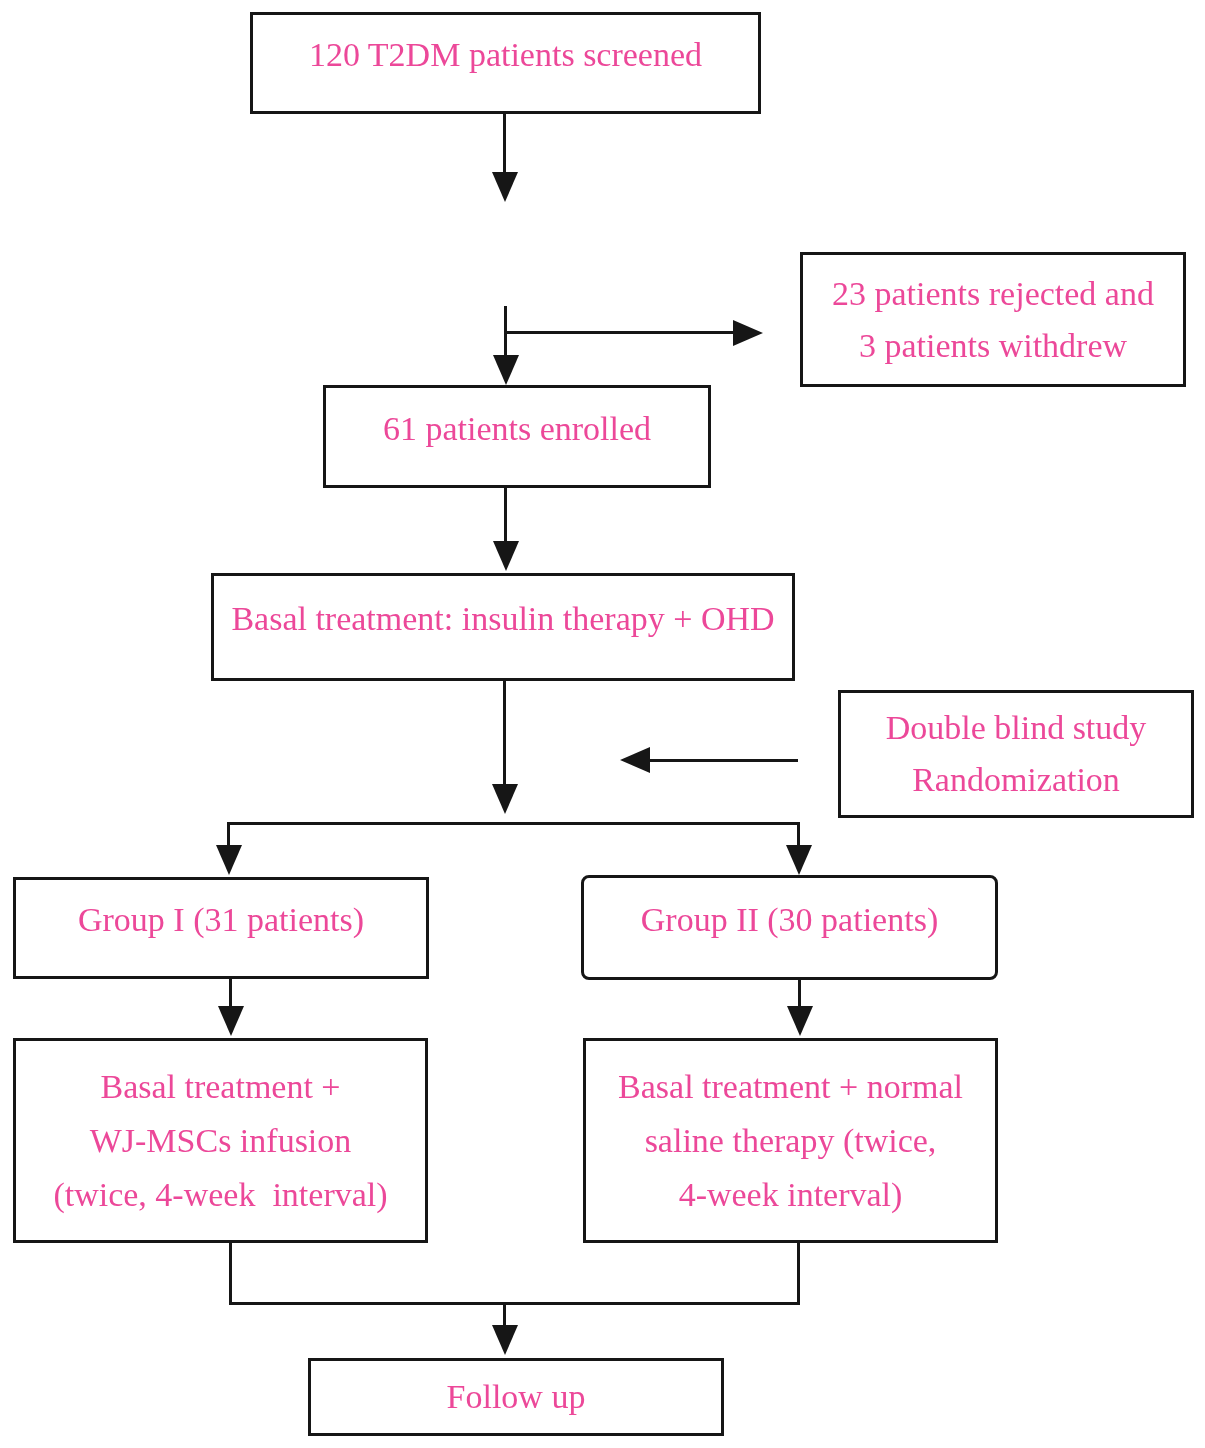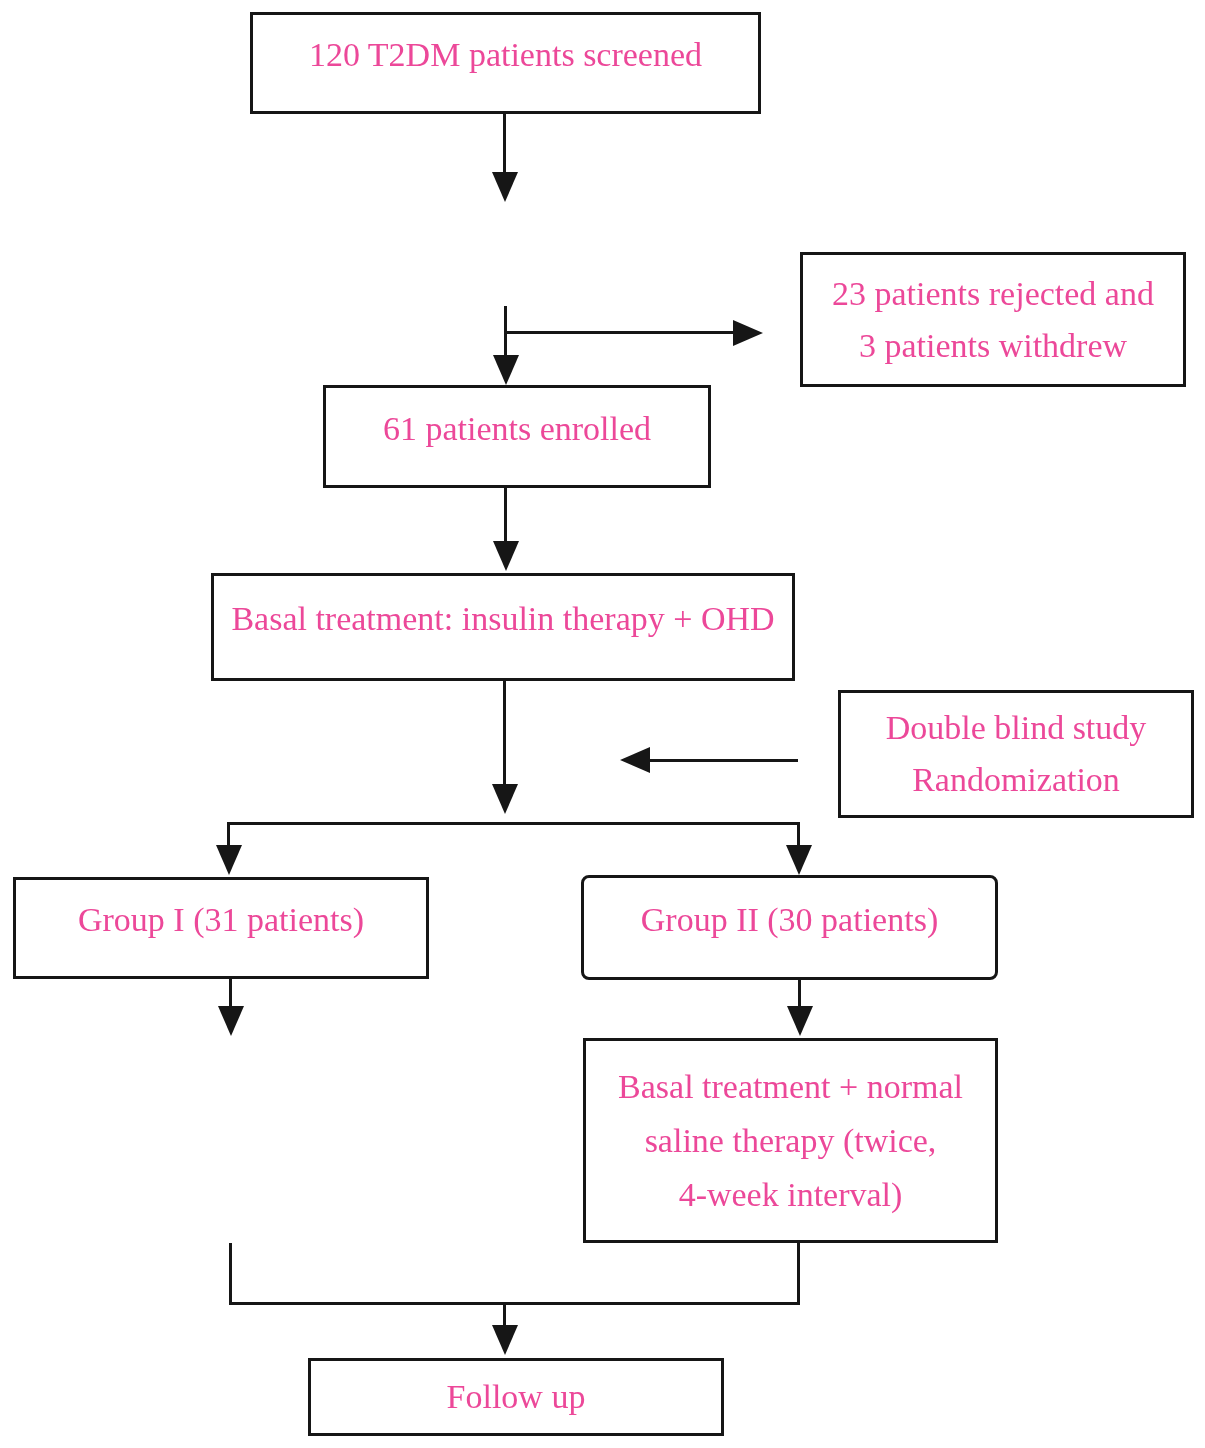--- a/index.html
+++ b/index.html
@@ -78,20 +78,25 @@
   </div>
 
   <div class="box pad-up" style="left:13px; top:877px; width:416px; height:102px;">
     <span class="box-line">Group I (31 patients)</span>
   </div>
 
   <div class="box pad-up" style="left:581px; top:875px; width:417px; height:105px;border-radius:8px;">
     <span class="box-line">Group II (30 patients)</span>
   </div>
 
+  <div class="box" style="left:13px; top:1038px; width:415px; height:205px; line-height:54px;">
+    <span class="box-line">Basal treatment +</span>
+    <span class="box-line">WJ-MSCs infusion</span>
+    <span class="box-line">(twice, 4-week  interval)</span>
+  </div>
 
   <div class="box" style="left:583px; top:1038px; width:415px; height:205px; line-height:54px;">
     <span class="box-line">Basal treatment + normal</span>
     <span class="box-line">saline therapy (twice,</span>
     <span class="box-line">4-week interval)</span>
   </div>
 
   <div class="box" style="left:308px; top:1358px; width:416px; height:78px;">
     <span class="box-line">Follow up</span>
   </div>

